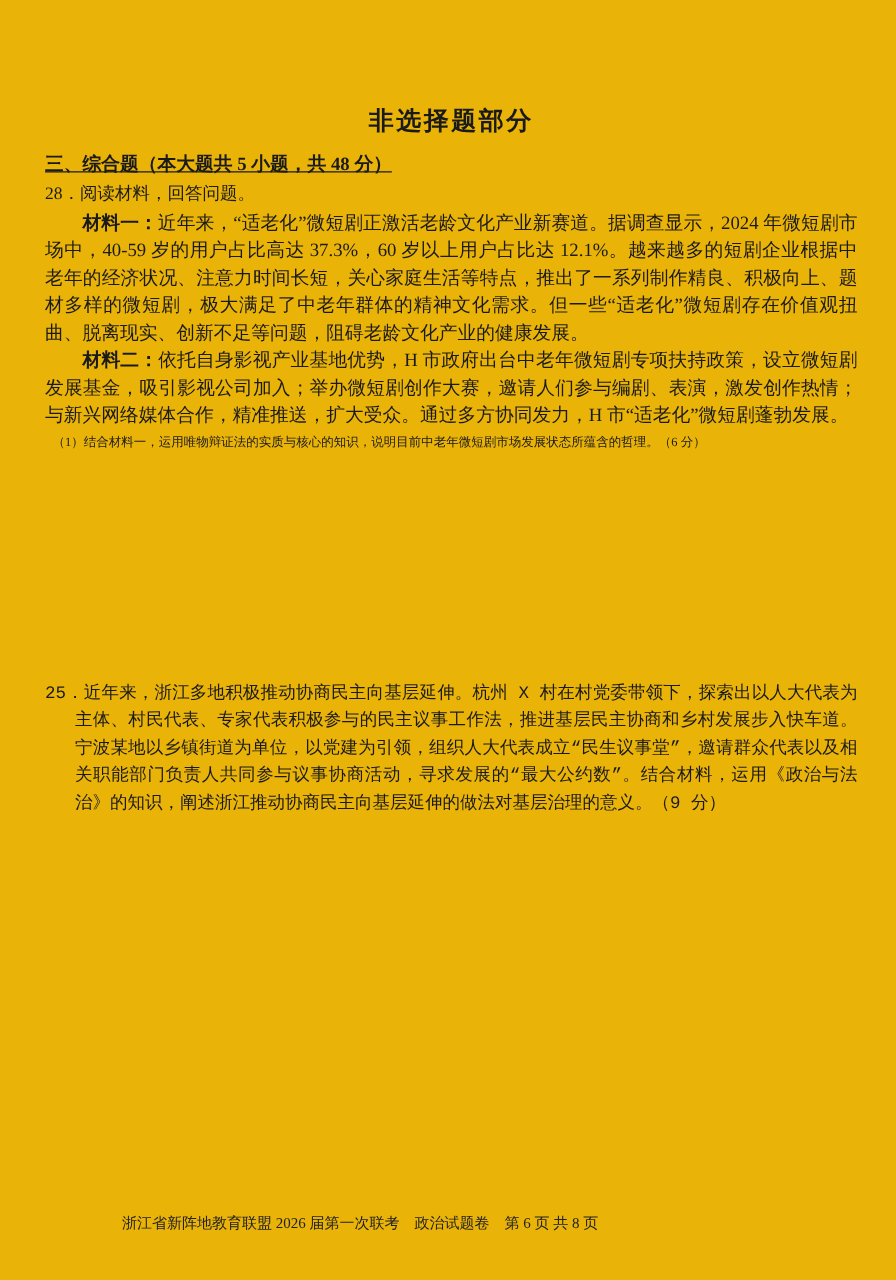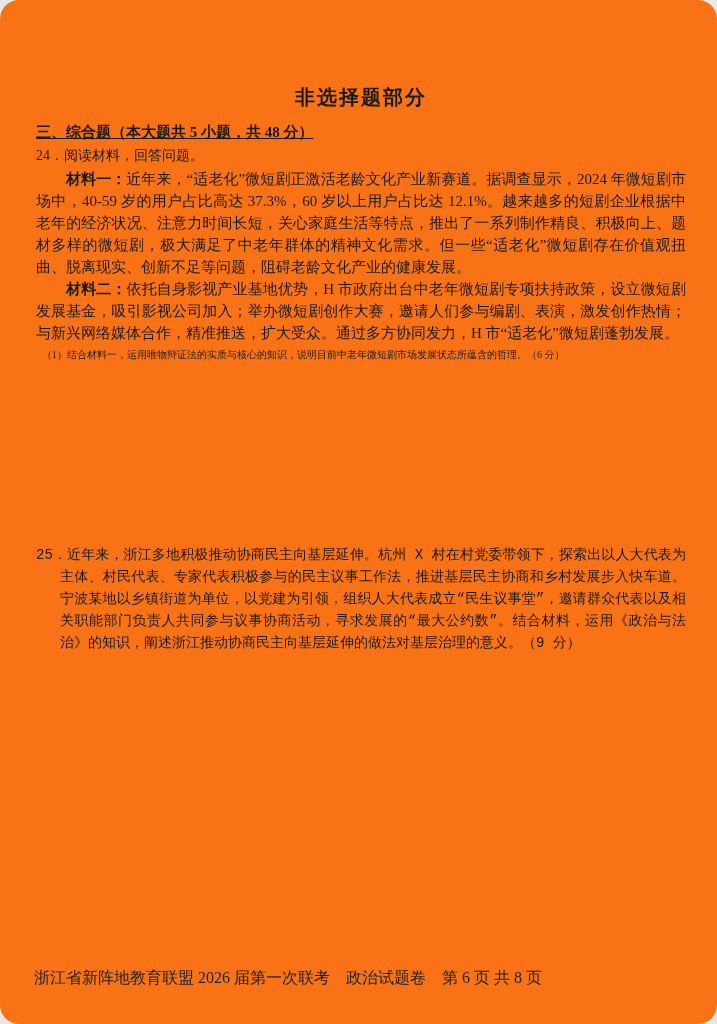--- a/index.html
+++ b/index.html
@@ -5,26 +5,25 @@
   html, body {
     margin: 0;
     padding: 0;
     background: #e8e8e8;
   }
   .page {
     position: relative;
     width: 717px;
     height: 1024px;
     margin: 0 auto;
-    background: #f97316;
+    background: #eab308;
     color: #1a1a1a;
     font-family: "Liberation Serif", "DejaVu Serif", serif;
     overflow: hidden;
     box-sizing: border-box;
-    border-radius: 19px;
   }
   .content {
     position: absolute;
     left: 36px;
     top: 84px;
     width: 650px;
   }
   .doc-title {
     text-align: center;
     font-size: 20px;
@@ -71,36 +70,36 @@
     text-indent: -24px;
     text-align: justify;
     font-family: Liberation Mono, monospace;
   }
   .footer {
     position: absolute;
     left: 0;
     width: 576px;
     top: 970px;
     text-align: center;
-    font-size: 16px;
+    font-size: 12px;
     line-height: 16px;
     color: #222;
   }
 </style>
 </head>
 <body>
 
 <div class="page">
   <div class="content">
 
     <h1 class="doc-title">非选择题部分</h1>
 
     <h2 class="section-heading">三、综合题（本大题共 5 小题，共 48 分）</h2>
 
-    <p class="q-stem">24．阅读材料，回答问题。</p>
+    <p class="q-stem">28．阅读材料，回答问题。</p>
 
     <p class="material">
       <span class="mat-label">材料一：</span><span>近年来，“适老化”微短剧正激活老龄文化产业新赛道。据调查显示，2024 年微短剧市场中，40-59 岁的用户占比高达 37.3%，60 岁以上用户占比达 12.1%。越来越多的短剧企业根据中老年的经济状况、注意力时间长短，关心家庭生活等特点，推出了一系列制作精良、积极向上、题材多样的微短剧，极大满足了中老年群体的精神文化需求。但一些“适老化”微短剧存在价值观扭曲、脱离现实、创新不足等问题，阻碍老龄文化产业的健康发展。</span>
     </p>
 
     <p class="material">
       <span class="mat-label">材料二：</span><span>依托自身影视产业基地优势，H 市政府出台中老年微短剧专项扶持政策，设立微短剧发展基金，吸引影视公司加入；举办微短剧创作大赛，邀请人们参与编剧、表演，激发创作热情；与新兴网络媒体合作，精准推送，扩大受众。通过多方协同发力，H 市“适老化”微短剧蓬勃发展。</span>
     </p>
 
     <p class="subq">

